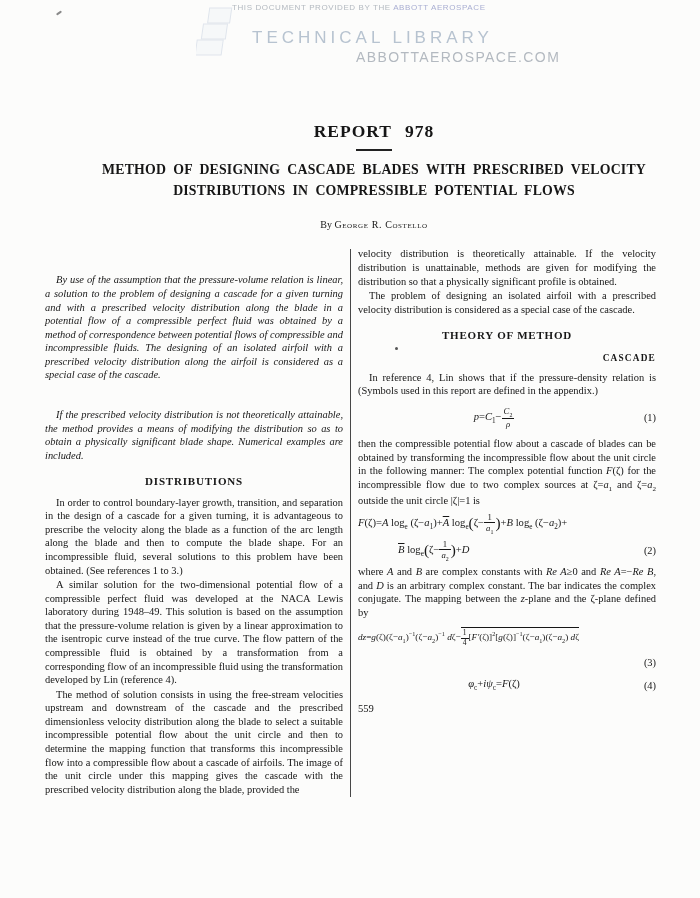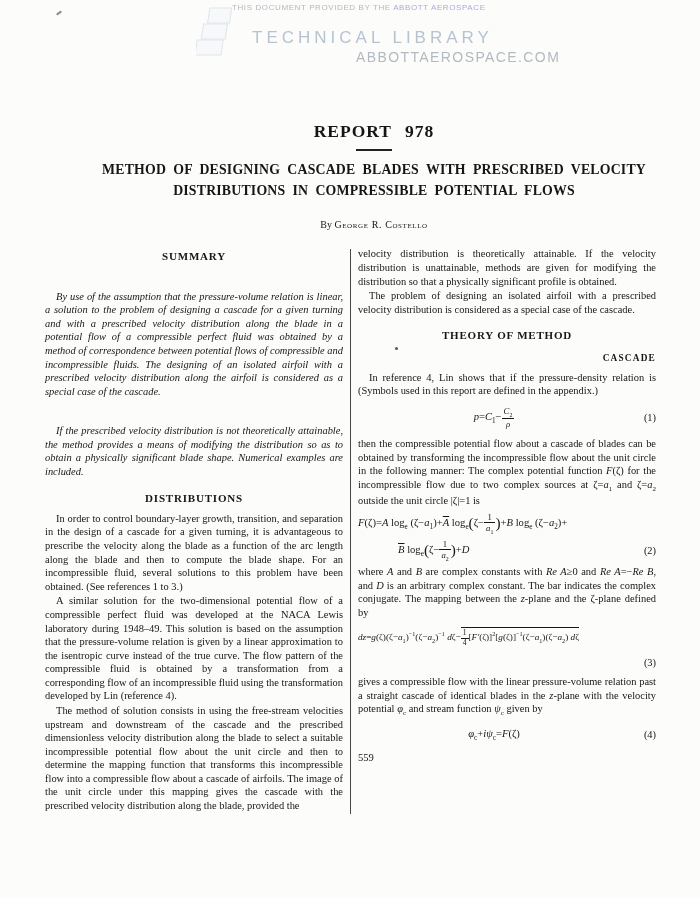--- a/index.html
+++ b/index.html
@@ -105,21 +105,20 @@
     </div>
     <div class="byline">
       <span>By</span>
       <span class="sc">George R. Costello</span>
     </div>
   </div>
 
   <div class="cols">
 
     <div class="col">
-      <h3 class="sechead">SUMMARY</h3>
       <p class="it ind">By use of the assumption that the pressure-volume relation is linear, a solution to the problem of designing a cascade for a given turning and with a prescribed velocity distribution along the blade in a potential flow of a compressible perfect fluid was obtained by a method of correspondence between potential flows of compressible and incompressible fluids.  The designing of an isolated airfoil with a prescribed velocity distribution along the airfoil is considered as a special case of the cascade.</p>
       <p class="it ind">If the prescribed velocity distribution is not theoretically attainable, the method provides a means of modifying the distribution so as to obtain a physically significant blade shape.  Numerical examples are included.</p>
       <h3 class="sechead spaced">DISTRIBUTIONS</h3>
       <p class="ind">In order to control boundary-layer growth, transition, and separation in the design of a cascade for a given turning, it is advantageous to prescribe the velocity along the blade as a function of the arc length along the blade and then to compute the blade shape.  For an incompressible fluid, several solutions to this problem have been obtained.  (See references 1 to 3.)</p>
       <p class="ind">A similar solution for the two-dimensional potential flow of a compressible perfect fluid was developed at the NACA Lewis laboratory during 1948–49.  This solution is based on the assumption that the pressure-volume relation is given by a linear approximation to the isentropic curve instead of the true curve.  The flow pattern of the compressible fluid is obtained by a transformation from a corresponding flow of an incompressible fluid using the transformation developed by Lin (reference 4).</p>
       <p class="ind">The method of solution consists in using the free-stream velocities upstream and downstream of the cascade and the prescribed dimensionless velocity distribution along the blade to select a suitable incompressible potential flow about the unit circle and then to determine the mapping function that transforms this incompressible flow into a compressible flow about a cascade of airfoils.  The image of the unit circle under this mapping gives the cascade with the prescribed velocity distribution along the blade, provided the</p>
     </div>
 
     <div class="colrule"></div>
 
@@ -147,21 +146,20 @@
         <span class="num">(2)</span>
       </div>
 
       <p>where <i>A</i> and <i>B</i> are complex constants with <i>Re A</i>≥0 and <i>Re A</i>=−<i>Re B</i>, and <i>D</i> is an arbitrary complex constant.  The bar indicates the complex conjugate.  The mapping between the <i>z</i>-plane and the ζ-plane defined by</p>
 
       <div class="eq small">
         <span class="body left"><i>dz</i>=<i>g</i>(ζ)(ζ−<i>a</i><sub>1</sub>)<sup>−1</sup>(ζ−<i>a</i><sub>2</sub>)<sup>−1</sup> <i>d</i>ζ−<span class="ovl"><span class="frac"><span class="nu">1</span><span class="de">4</span></span>[<i>F′</i>(ζ)]<sup>2</sup>[<i>g</i>(ζ)]<sup>−1</sup>(ζ−<i>a</i><sub>1</sub>)(ζ−<i>a</i><sub>2</sub>) <i>d</i>ζ</span></span>
       </div>
       <div class="eqnumline">(3)</div>
 
-      <p>gives a compressible flow with the linear pressure-volume relation past a straight cascade of identical blades in the <i>z</i>-plane with the velocity potential <i>φ</i><sub>c</sub> and stream function <i>ψ</i><sub>c</sub> given by</p>
 
       <div class="eq">
         <span class="body"><i>φ</i><sub>c</sub>+<i>iψ</i><sub>c</sub>=<i>F</i>(ζ)</span>
         <span class="num">(4)</span>
       </div>
 
       <div class="pageno">559</div>
     </div>
   </div>
 

